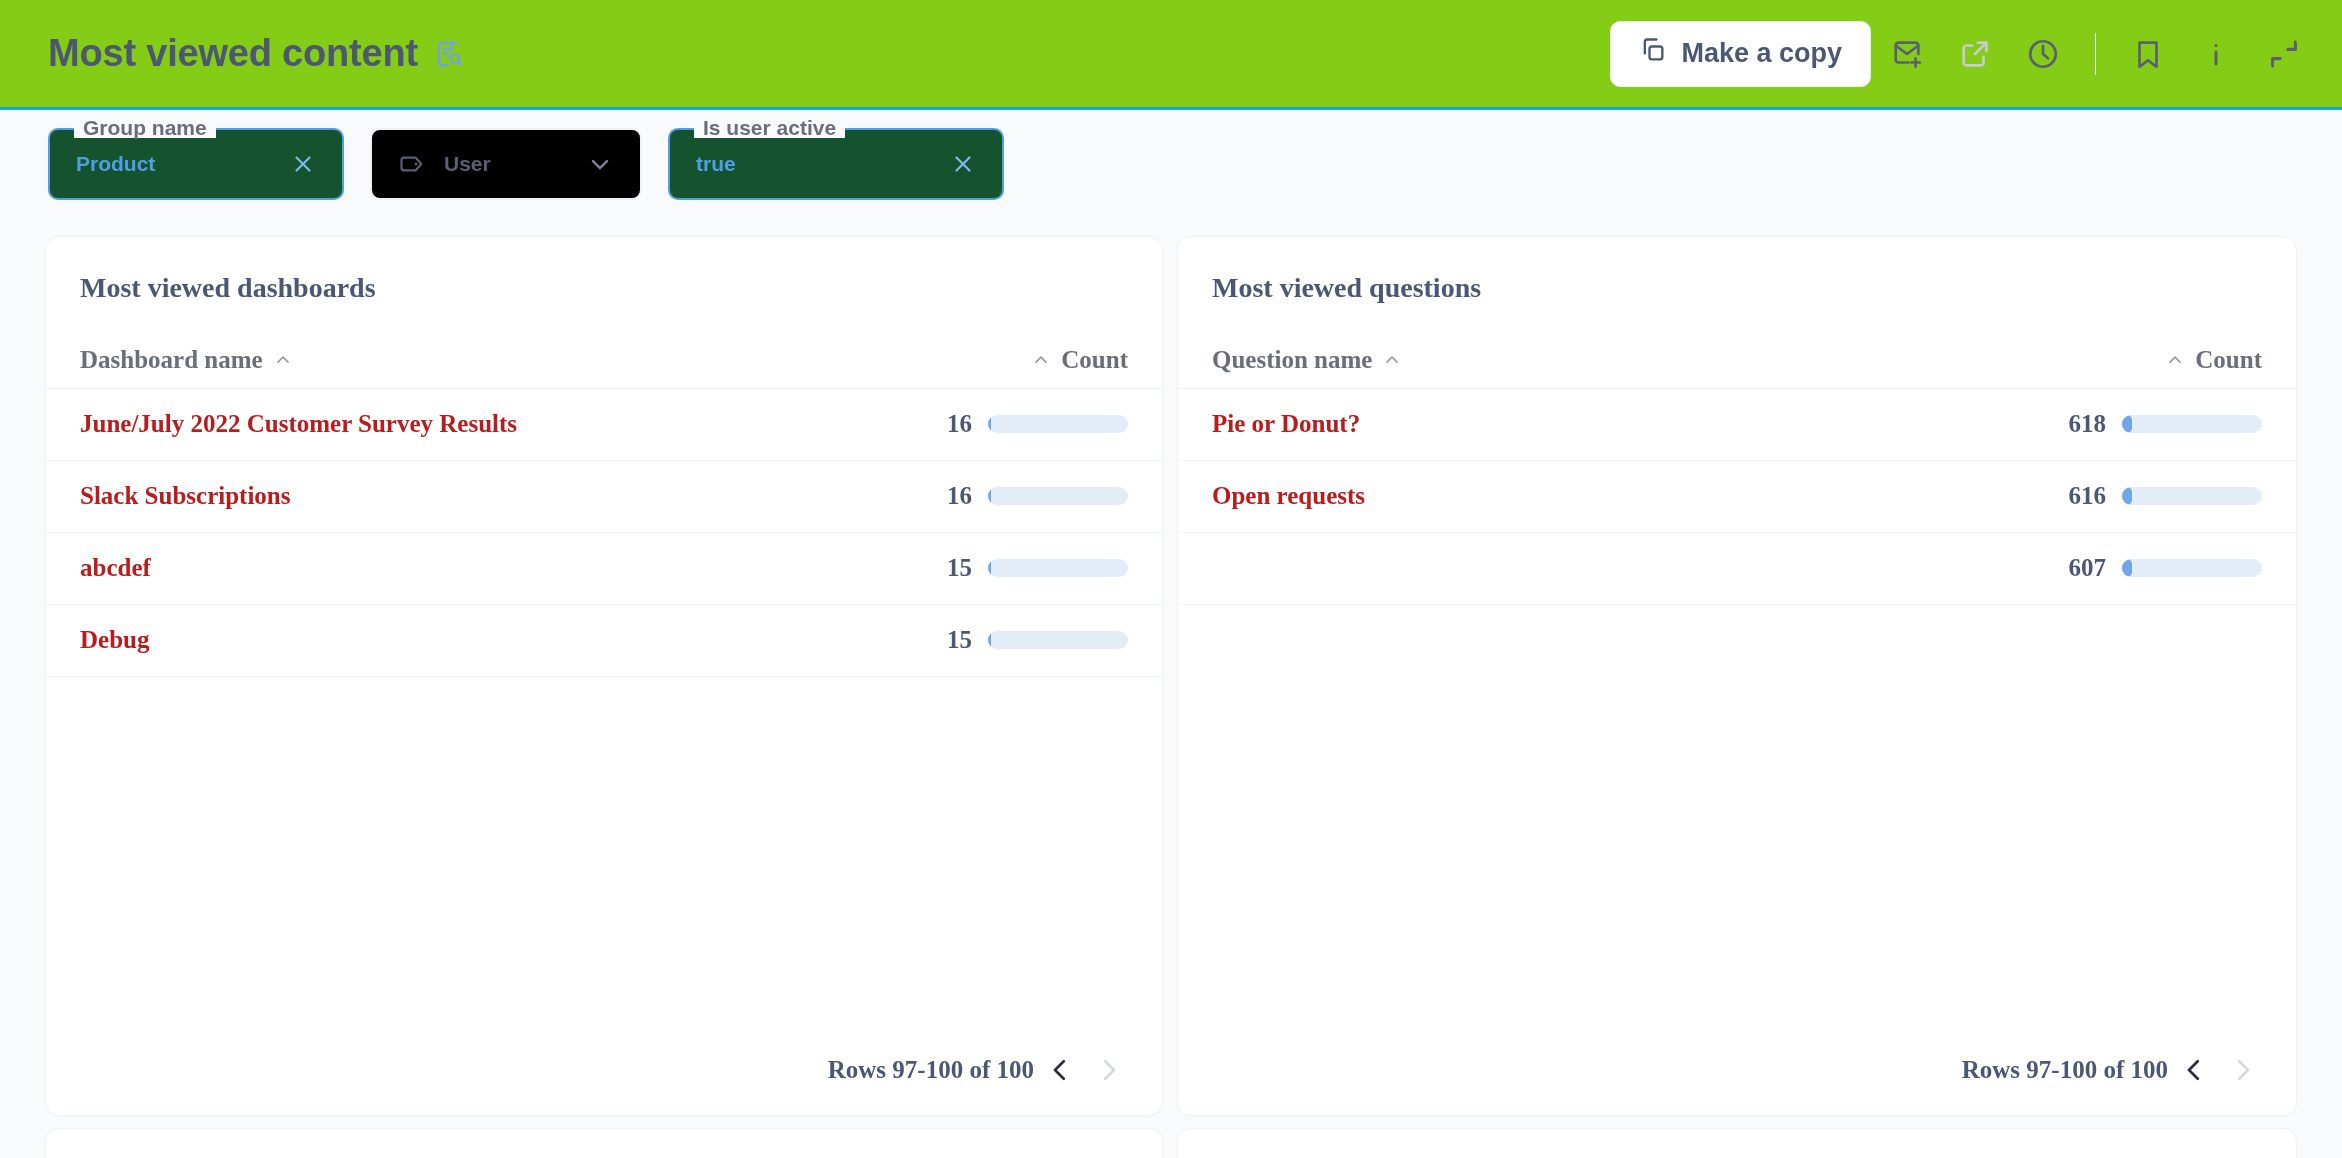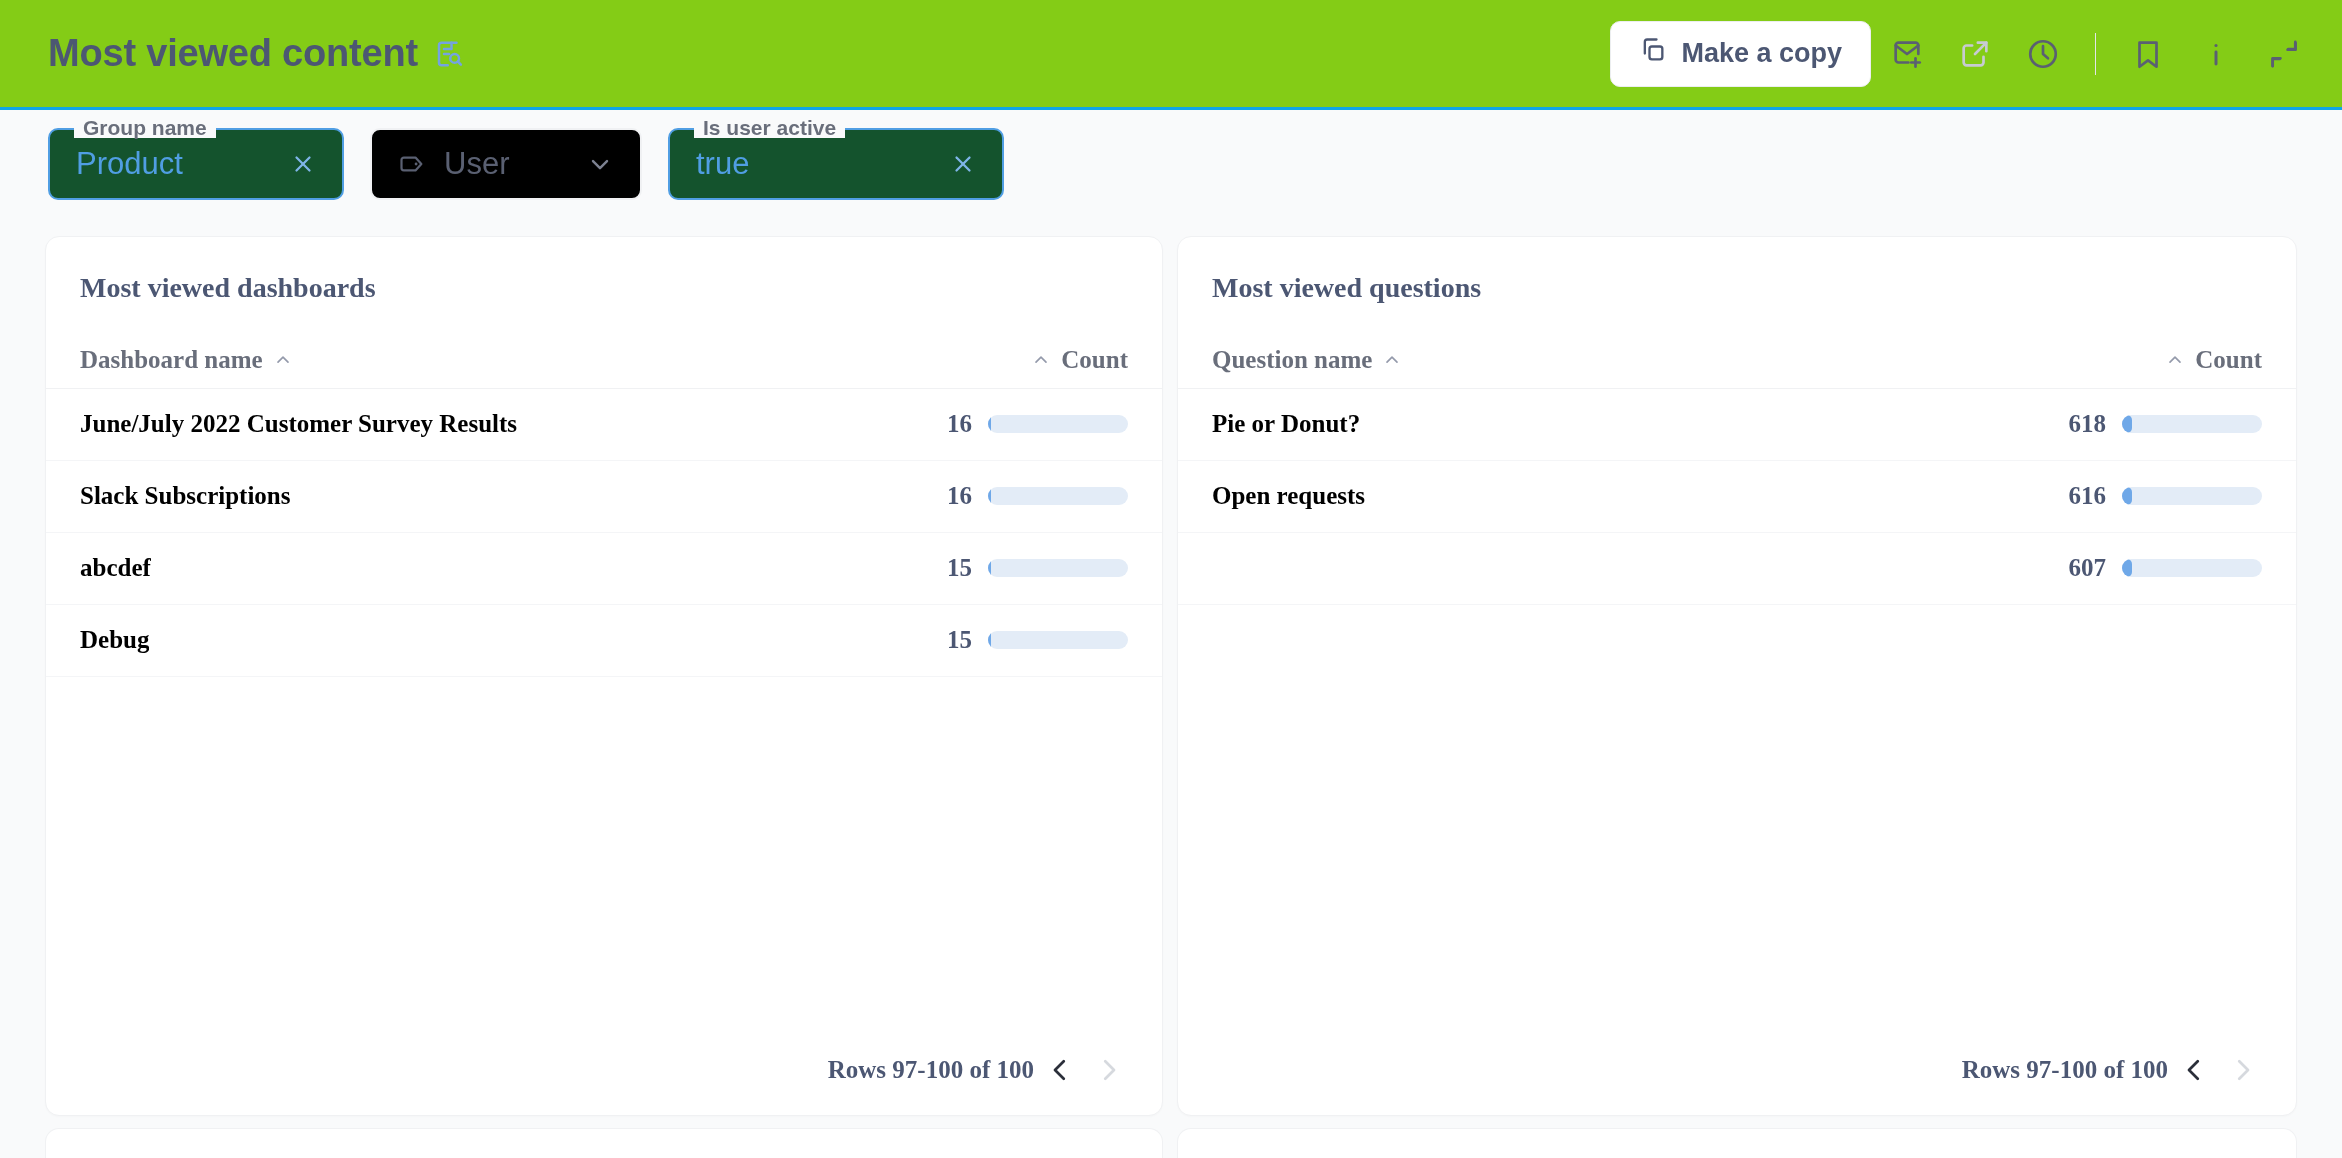--- a/index.html
+++ b/index.html
@@ -100,22 +100,22 @@
     left: 24px;
     padding: 0 9px;
     background: #f9fafb;
     font-size: 21px;
     font-weight: 700;
     color: #696e7b;
     white-space: nowrap;
     line-height: 1;
   }
   .filter-value {
-    font-size: 31px;
-    font-weight: 400;
+    font-size: 21px;
+    font-weight: 700;
     color: #509ee3;
     white-space: nowrap;
   }
   .filter-value.neutral { color: #5a6072; }
   .filter-x {
     margin-left: auto;
     padding-left: 40px;
     color: #7fb5e8;
     display: flex; align-items: center;
   }
@@ -179,21 +179,21 @@
   .t-row {
     display: flex;
     align-items: center;
     padding: 0 34px;
     height: 72px;
     border-bottom: 1px solid #f4f5f7;
   }
   .cell-name {
     font-size: 25px;
     font-weight: 700;
-    color: #000000;
+    color: #b91c1c;
     cursor: pointer;
     white-space: nowrap;
     overflow: hidden;
     text-overflow: ellipsis;
   }
   .cell-right {
     margin-left: auto;
     display: flex;
     align-items: center;
     gap: 16px;

